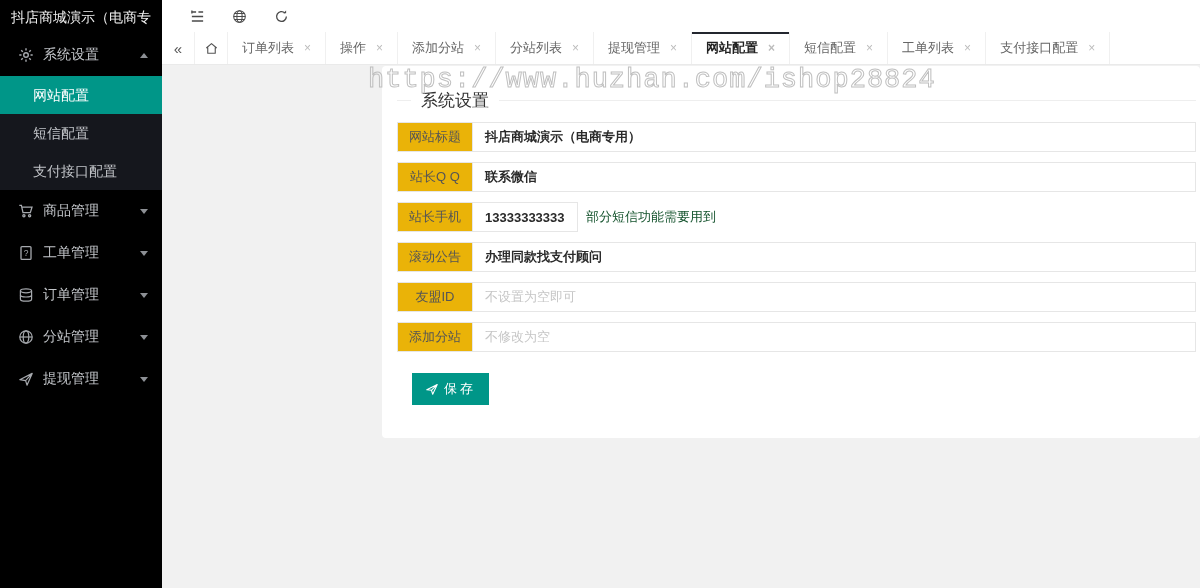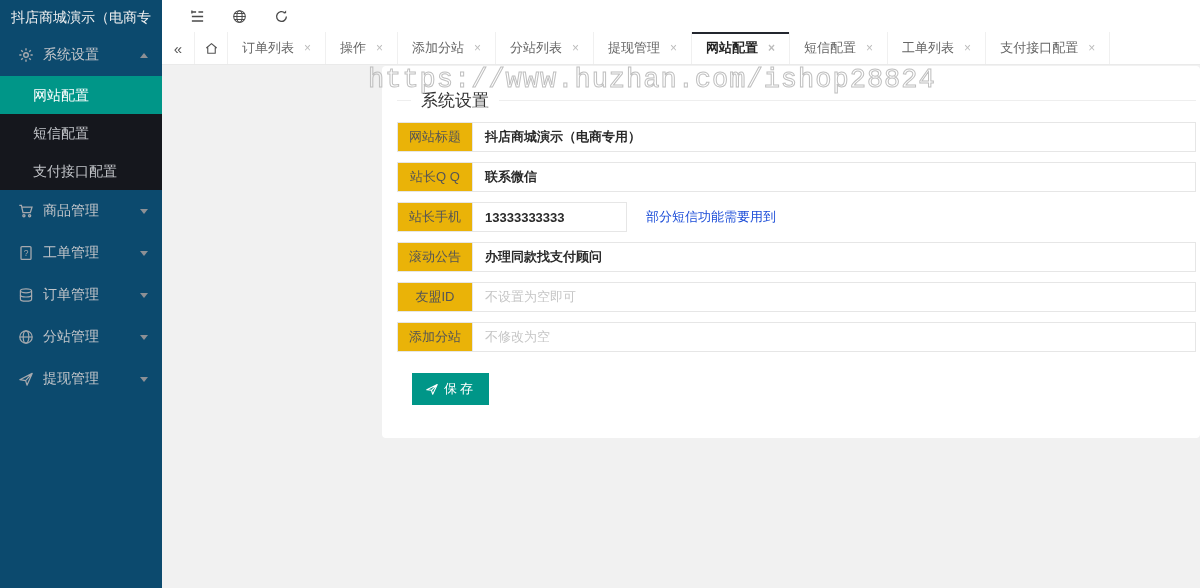--- a/index.html
+++ b/index.html
@@ -1,21 +1,21 @@
 <!DOCTYPE html>
 <html><head>
 <meta charset="utf-8">
 <style>
   * { margin:0; padding:0; box-sizing:border-box; }
   html,body { width:1200px; height:588px; overflow:hidden;
     font-family:"Liberation Sans","DejaVu Sans",sans-serif; background:#f1f1f1; }
 
   
   .sidebar { position:absolute; left:0; top:0; width:162px; height:588px;
-    background:#0c4a6e; color:#c2c5c9; z-index:5; }
+    background:#000000; color:#c2c5c9; z-index:5; }
   .side-title { height:34px; line-height:34px; text-align:center; color:#f0f0f0;
     font-size:14px; white-space:nowrap; overflow:hidden; }
   .nav-item { height:42px; display:flex; align-items:center; padding:0 14px 0 18px;
     font-size:14px; cursor:pointer; color:#c2c5c9; }
   .nav-item .ic { width:16px; height:16px; margin-right:9px; color:#a6a9ae; flex:0 0 16px; }
   .nav-item .lbl { flex:1; }
   .caret { width:0; height:0; border-left:4px solid transparent; border-right:4px solid transparent; }
   .caret.up { border-bottom:5px solid #8d9095; }
   .caret.down { border-top:5px solid #8d9095; }
   .submenu { background:#15171d; }
@@ -52,30 +52,30 @@
     font-size:27px; letter-spacing:1px; color:transparent;
     -webkit-text-stroke:1px #bfbfbf; pointer-events:none; white-space:nowrap; }
 
   .fieldset { position:relative; margin:34px 4px 0 15px; border-top:1px solid #eeeeee; height:0; }
   .legend { position:absolute; left:14px; top:-11px; background:#fff; padding:0 10px;
     font-size:17px; color:#333; line-height:22px; }
 
   .form { margin:21px 4px 0 15px; }
   .form-row { display:flex; height:30px; border:1px solid #e6e6e6; margin-bottom:10px;
     background:#fff; align-items:stretch; }
-  .form-row.narrow { width:230px; float:left; margin-right:0; }
+  .form-row.narrow { width:181px; float:left; margin-right:0; }
   .row-wrap { overflow:hidden; margin-bottom:10px; display:flex; align-items:center; }
   .row-wrap .form-row { margin-bottom:0; }
   .f-label { width:75px; flex:0 0 75px; background:#eab308; border-right:1px solid #e6e6e6;
     font-size:13px; color:#555; display:flex; align-items:center; justify-content:center;
     white-space:nowrap; }
   .f-value { flex:1; font-size:13px; color:#2a2a2a; font-weight:bold; display:flex;
     align-items:center; padding-left:12px; white-space:nowrap; overflow:hidden; }
   .f-value.placeholder { color:#c6c6c6; font-weight:normal; }
-  .hint { font-size:13px; color:#1d4ed8; margin-left:19px; }
+  .hint { font-size:13px; color:#14532d; margin-left:8px; }
 
   .save-btn { margin:11px 0 0 15px; height:32px; padding:0 13px; background:#009688;
     color:#fff; border:none; border-radius:0; font-size:13px; letter-spacing:3px;
     display:inline-flex; align-items:center; cursor:pointer;
     font-family:"Liberation Sans","DejaVu Sans",sans-serif; }
   .save-btn svg { width:14px; height:14px; margin-right:5px; }
 </style>
 </head>
 <body>
 

